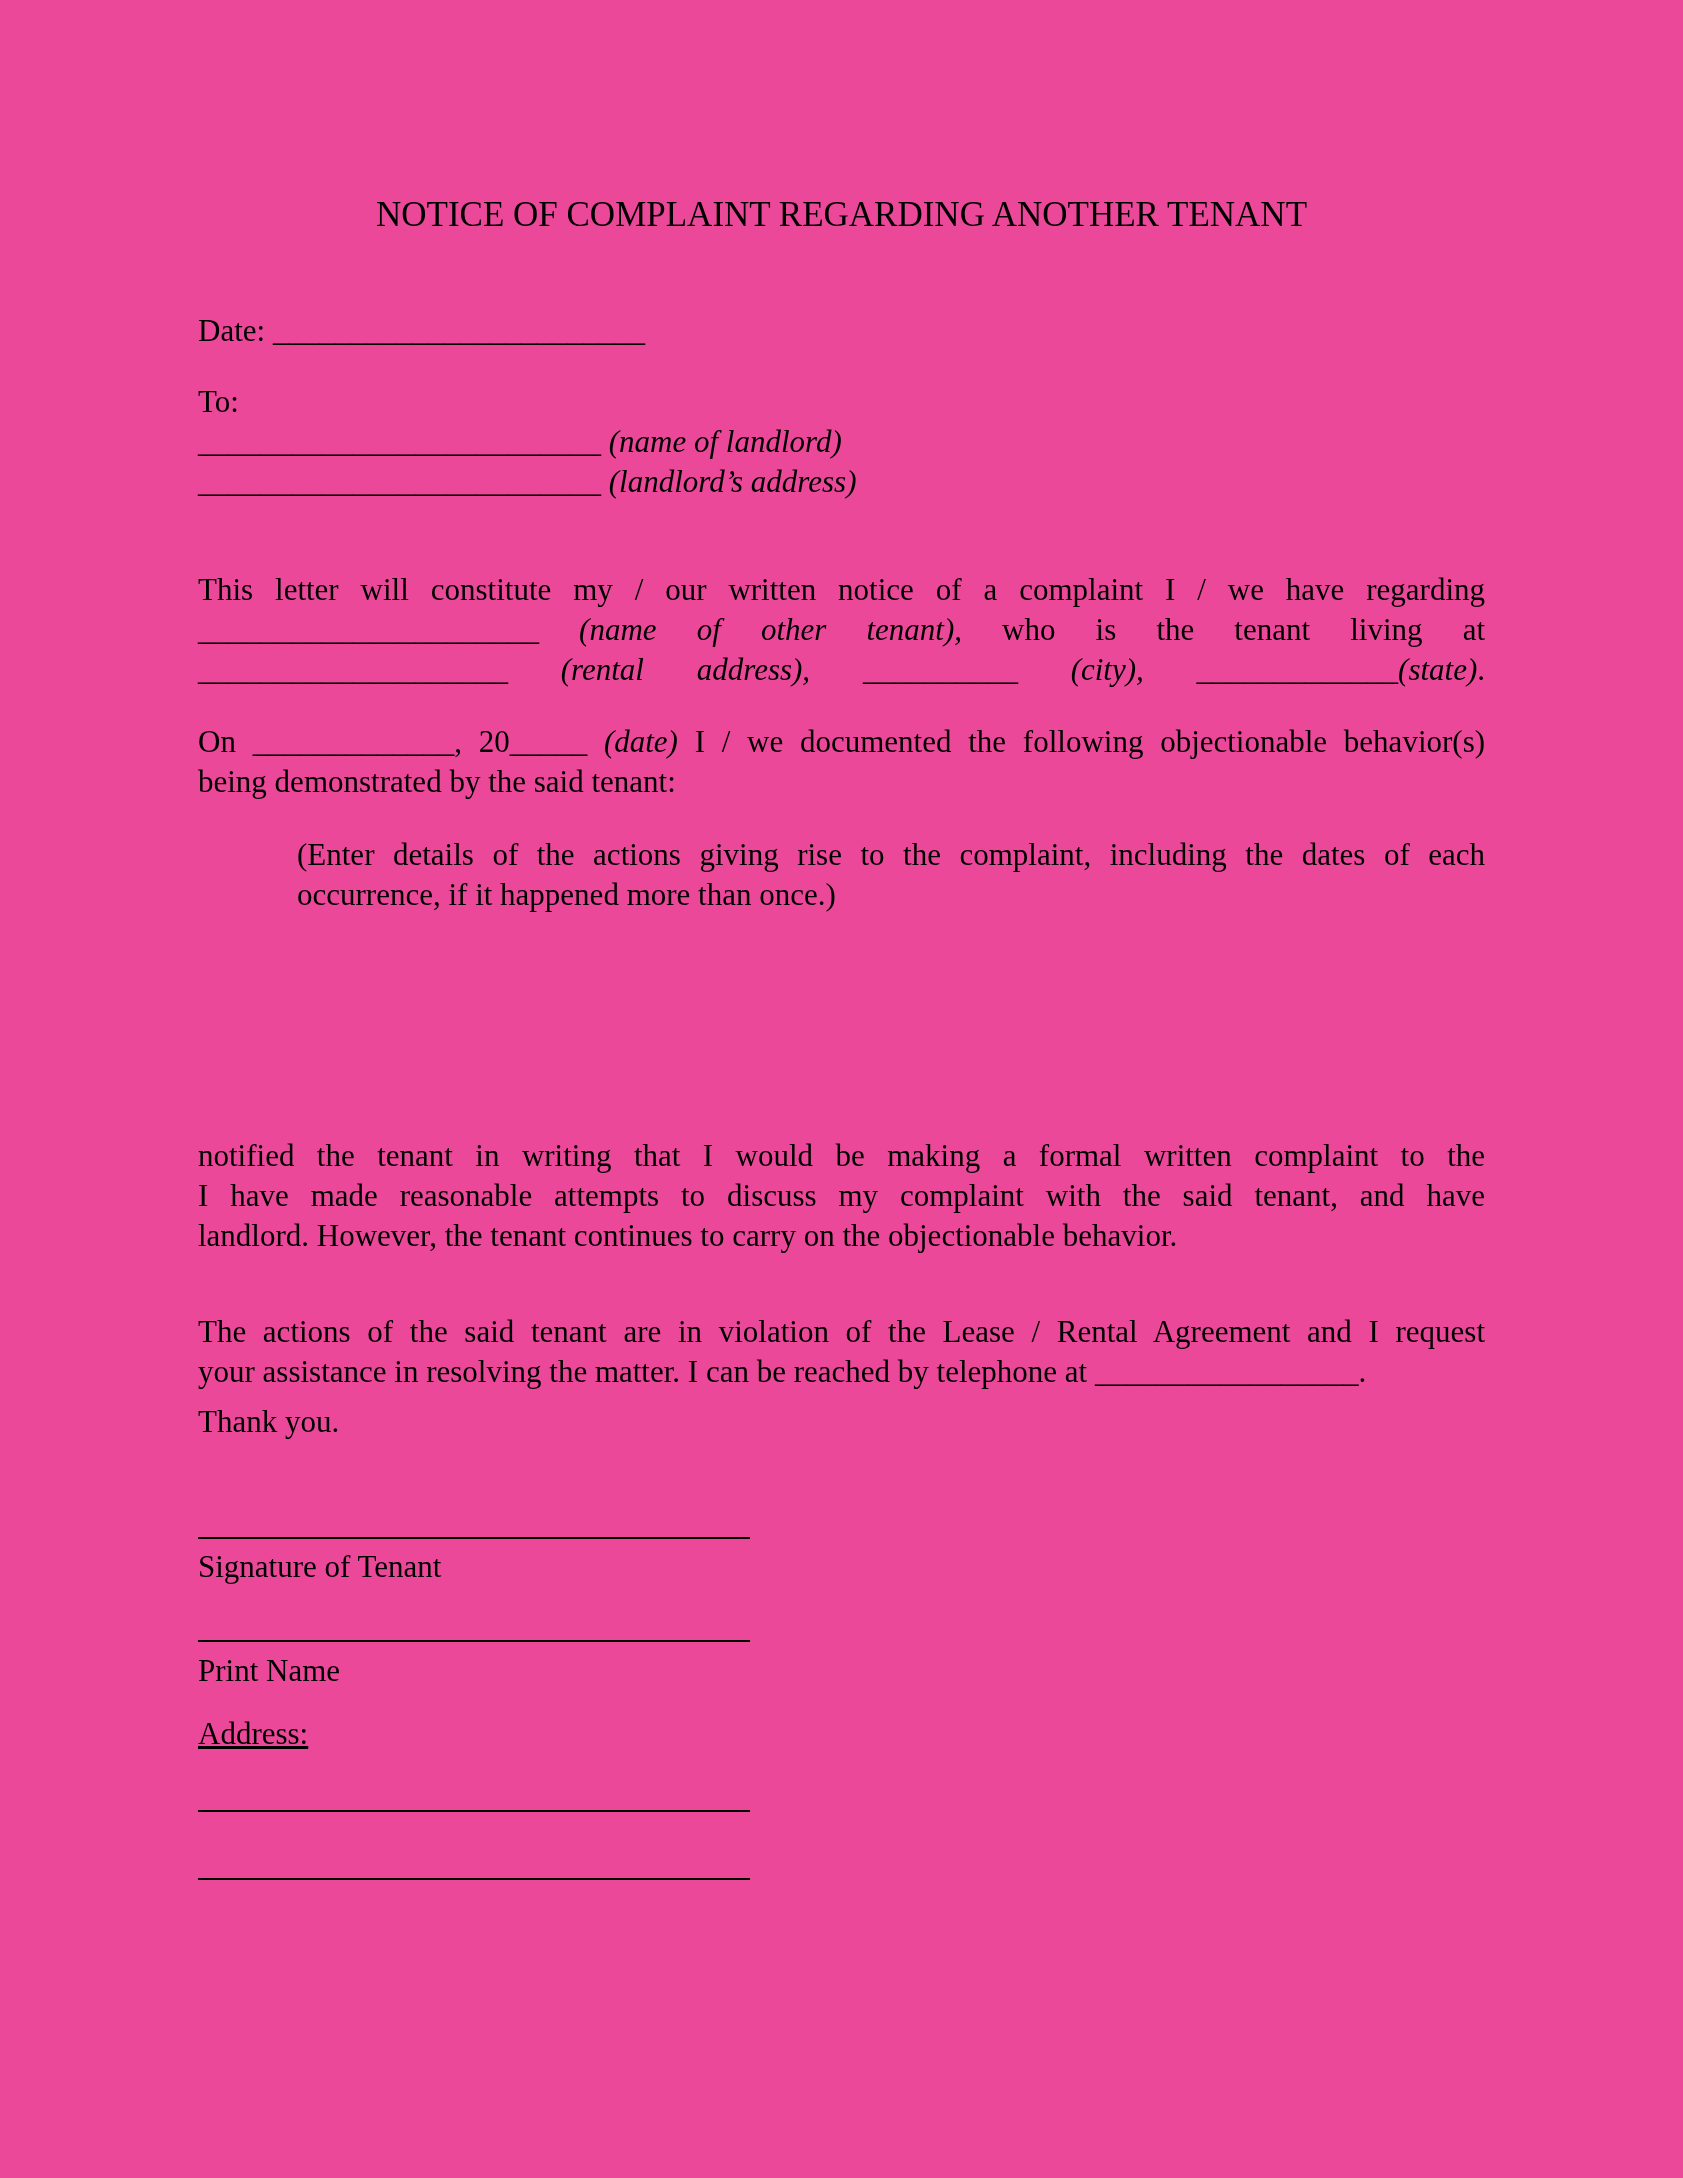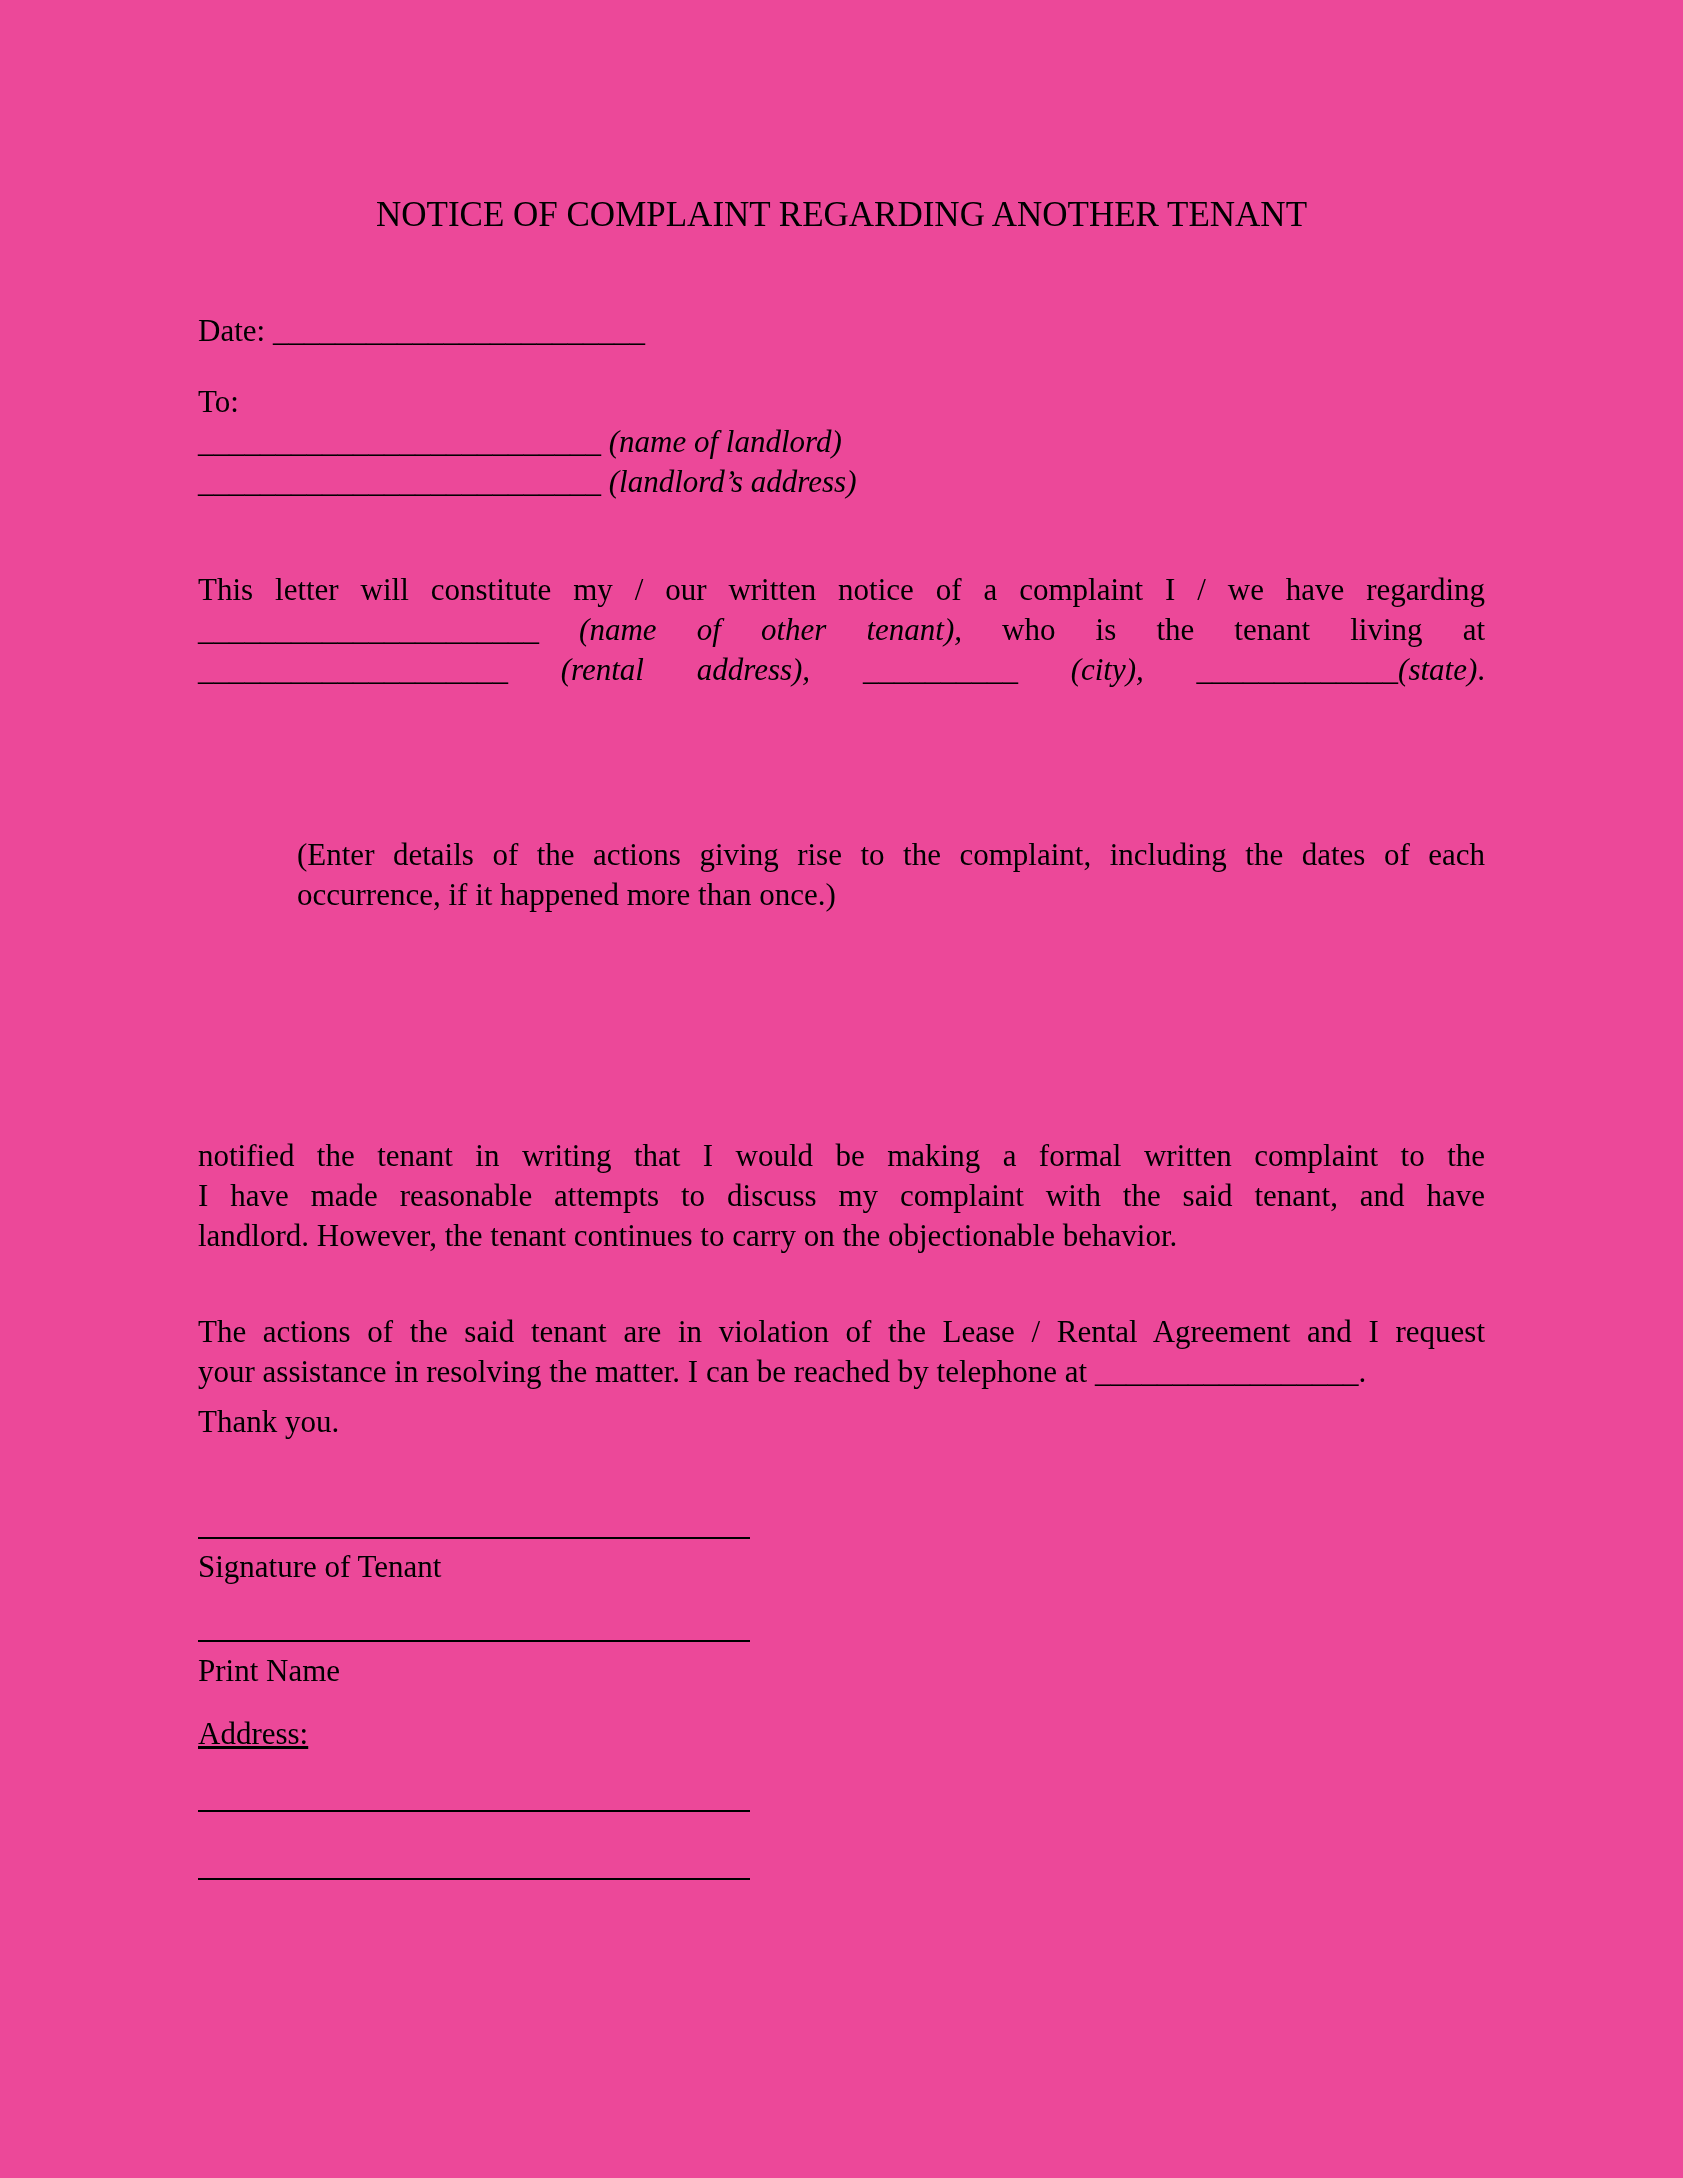--- a/index.html
+++ b/index.html
@@ -82,20 +82,30 @@
     </div>
     <div class="ln jline">
       <span>____________________</span>
       <span class="hint">(rental address),</span>
       <span>__________</span>
       <span class="hint">(city),</span>
       <span>_____________</span><span class="hint">(state)</span><span>.</span>
     </div>
   </div>
 
+  <div class="abs textblock" style="top:722px;">
+    <div class="ln jline">
+      <span>On</span>
+      <span>_____________,</span>
+      <span>20_____</span>
+      <span class="hint">(date)</span>
+      <span>I / we documented the following objectionable behavior(s)</span>
+    </div>
+    <div class="ln">being demonstrated by the said tenant:</div>
+  </div>
 
   <div class="abs textblock indented" style="top:835px;">
     <div class="ln jline">(Enter details of the actions giving rise to the complaint, including the dates of each</div>
     <div class="ln">occurrence, if it happened more than once.)</div>
   </div>
 
   <div class="abs textblock" style="top:1136px;">
     <div class="ln jline">notified the tenant in writing that I would be making a formal written complaint to the</div>
     <div class="ln jline">I have made reasonable attempts to discuss my complaint with the said tenant, and have</div>
     <div class="ln">landlord. However, the tenant continues to carry on the objectionable behavior.</div>

